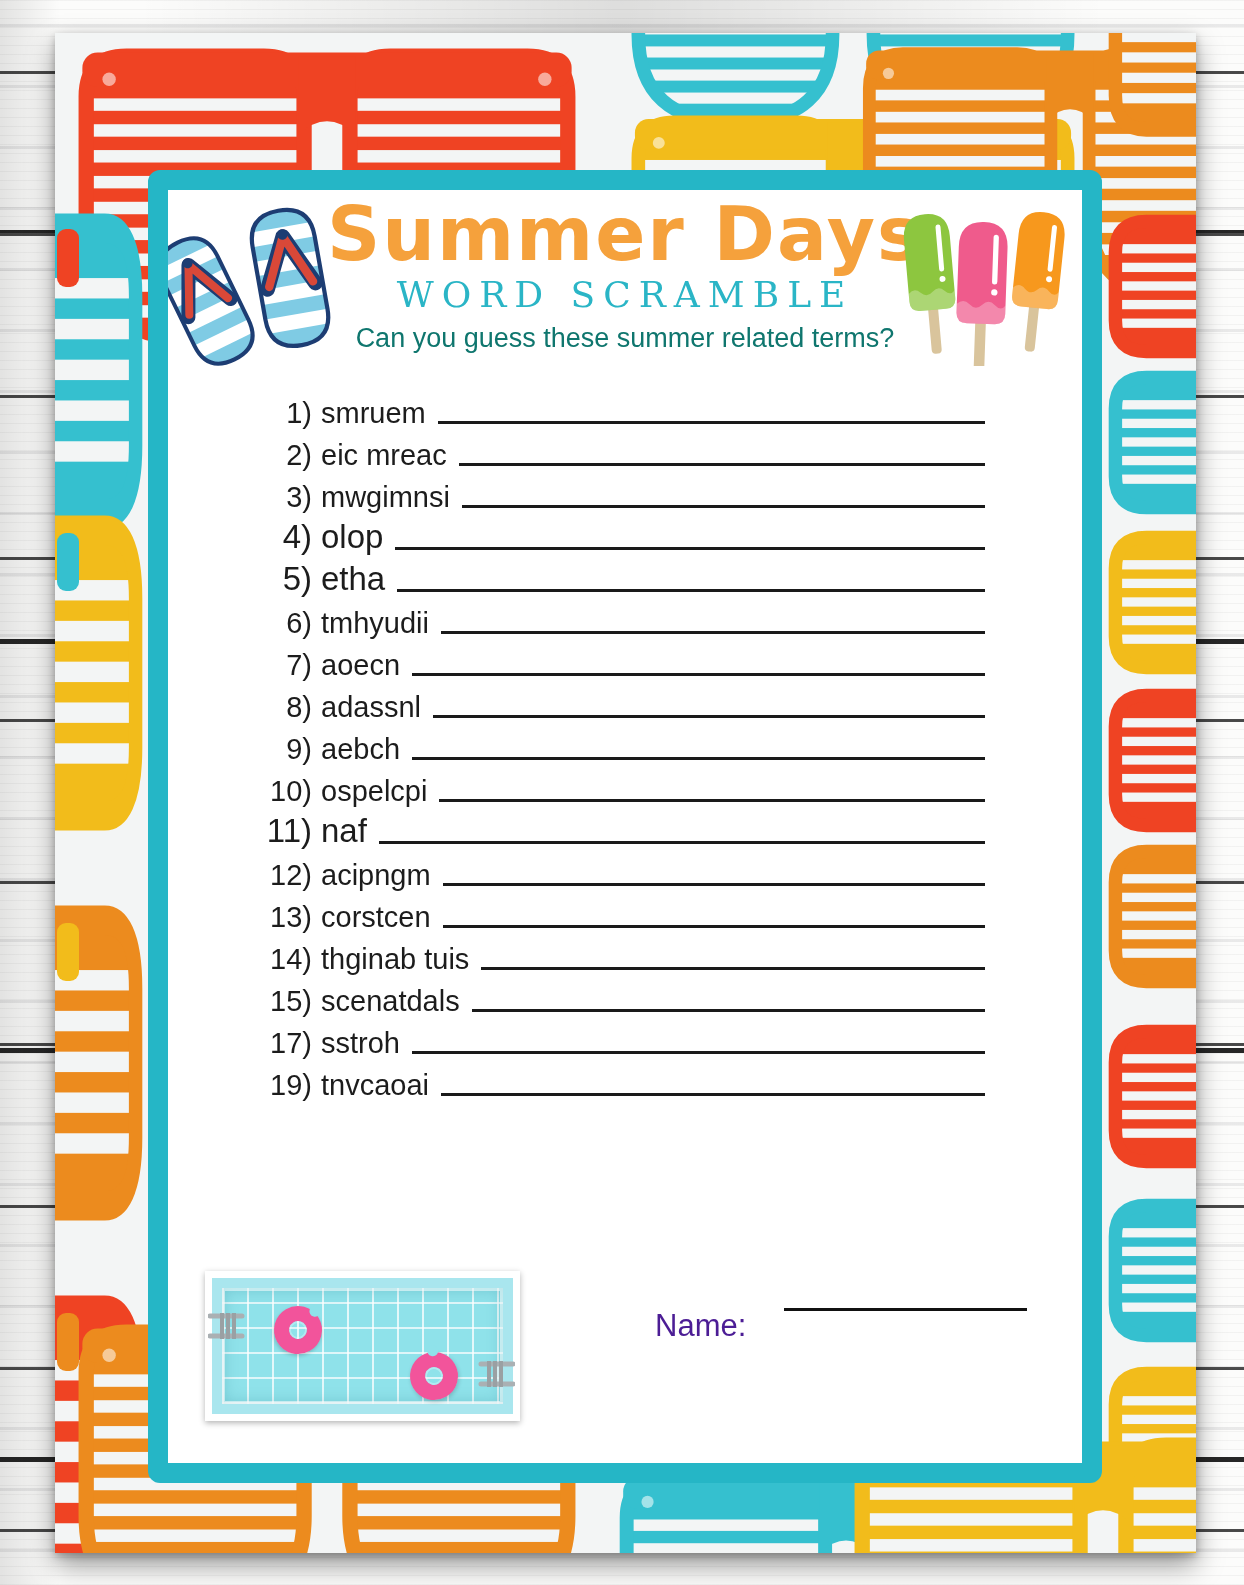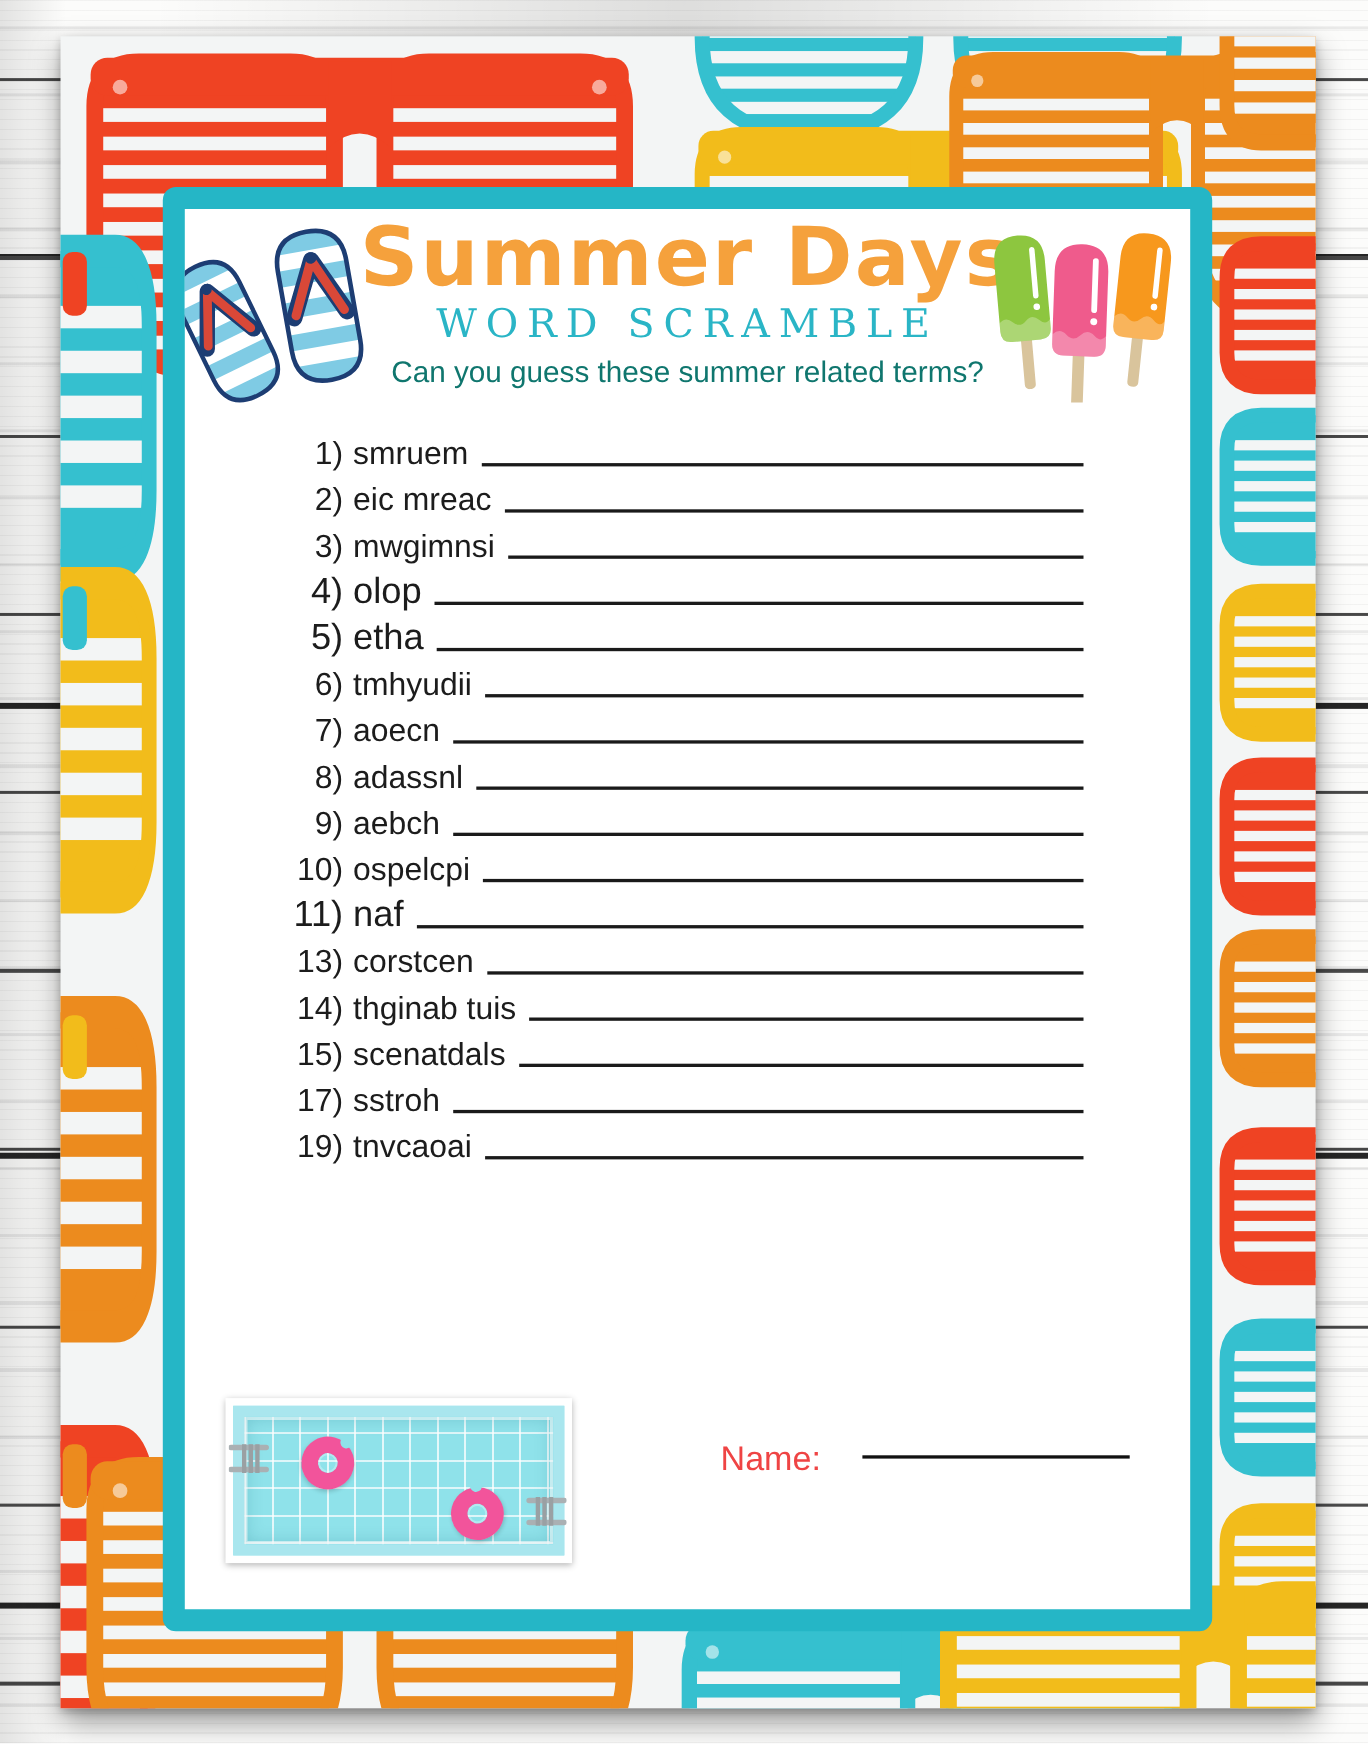--- a/index.html
+++ b/index.html
@@ -80,21 +80,21 @@
   .donut::after{
     content:"";position:absolute;width:11px;height:11px;border-radius:50%;
     background:#8fe2ea;top:-19px;right:-8px;
   }
   .donut.d1{left:52px;top:18px;transform:rotate(15deg);}
   .donut.d2{left:188px;top:64px;transform:rotate(-30deg);}
   .ladder{position:absolute;}
   .ladder.l1{left:-14px;top:24px;}
   .ladder.l2{right:-12px;bottom:16px;transform:rotate(180deg);}
   
-  .ns-row{position:absolute;left:487px;display:flex;align-items:center;font-size:31px;color:#ef4444;gap:28px;}
+  .ns-row{position:absolute;left:487px;display:flex;align-items:flex-start;font-size:31px;color:#4c1d95;gap:28px;}
   .ns-row.name{top:1118px;}
   .ns-row.score{top:1180px;}
   .ns-row .line{width:243px;border-bottom:3px solid #111;margin-left:10px;margin-bottom:4px;height:0;}
 </style>
 </head>
 <body>
 
 <svg width="0" height="0" style="position:absolute" aria-hidden="true">
   <defs>
 
@@ -346,20 +346,25 @@
     <span class="word">ospelcpi</span>
     <span class="blank"></span>
   </div>
 
   <div class="word-row">
     <span class="num">11)</span>
     <span class="word">naf</span>
     <span class="blank"></span>
   </div>
 
+  <div class="word-row">
+    <span class="num">12)</span>
+    <span class="word">acipngm</span>
+    <span class="blank"></span>
+  </div>
 
   <div class="word-row">
     <span class="num">13)</span>
     <span class="word">corstcen</span>
     <span class="blank"></span>
   </div>
 
   <div class="word-row">
     <span class="num">14)</span>
     <span class="word">thginab tuis</span>

